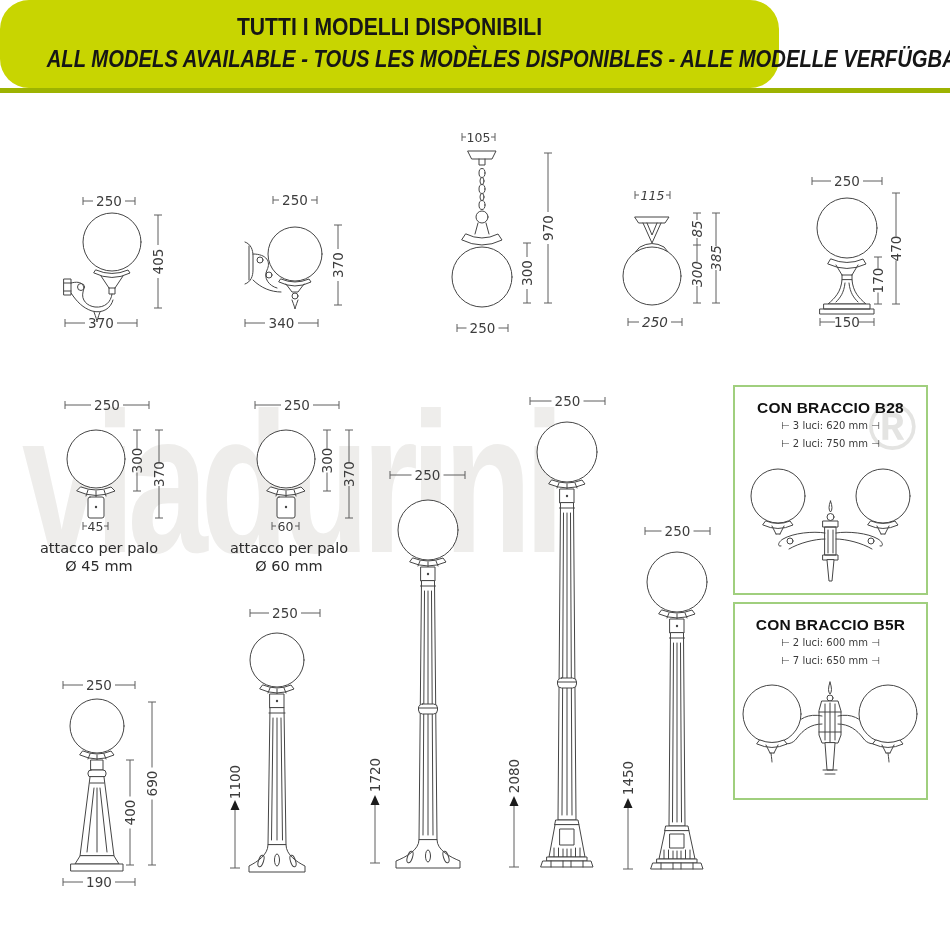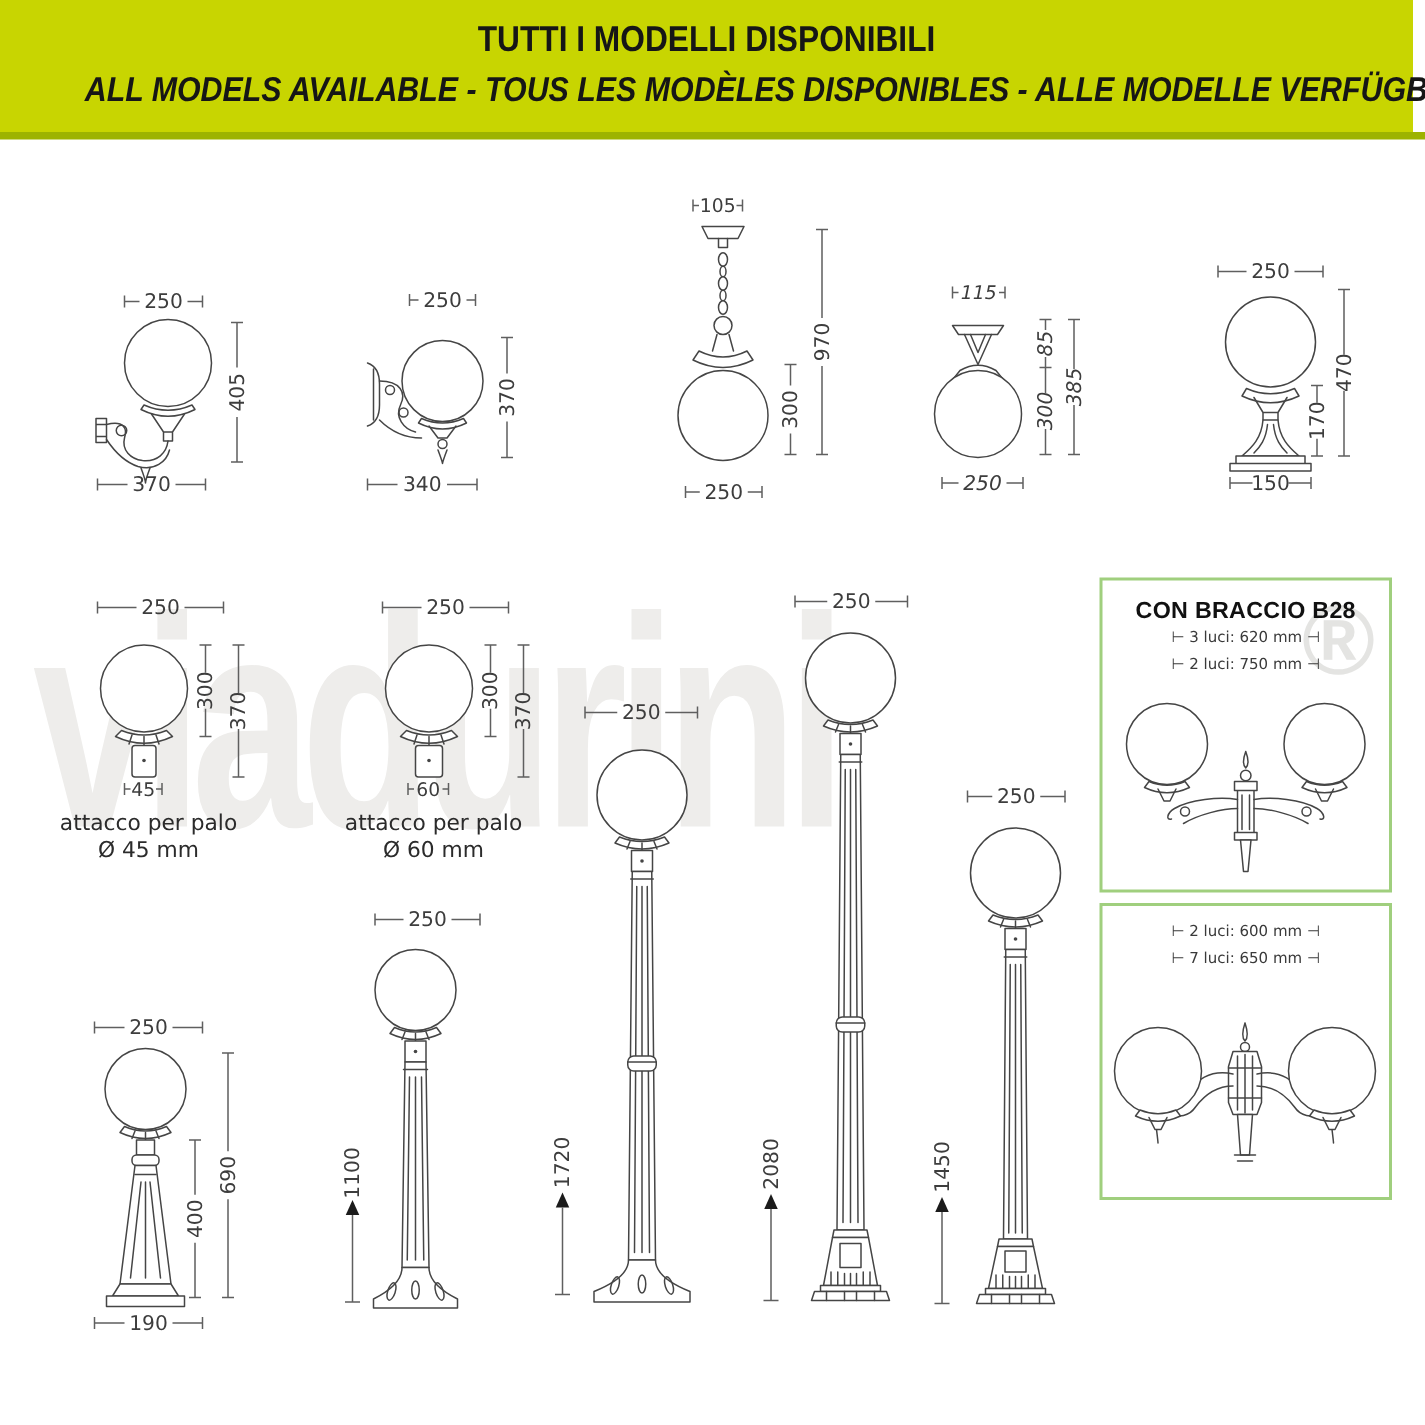--- a/index.html
+++ b/index.html
@@ -2,22 +2,22 @@
 <html><head>
 <meta charset="utf-8">
 <style>
   html,body{margin:0;padding:0;}
   body{
     width:950px;height:950px;position:relative;background:#ffffff;
     font-family:"Liberation Sans", sans-serif;overflow:hidden;
   }
   
   .header{
-    position:absolute;left:0;top:0;width:942px;height:88px;
-    background:#c8d501;text-align:center;z-index:3;
+    position:absolute;left:0;top:0;width:779px;height:88px;
+    background:#c8d501;text-align:center;z-index:3;border-radius:29px;
   }
   .header-strip{
     position:absolute;left:0;top:88px;width:950px;height:5px;
     background:#9db301;z-index:3;
   }
   .header h1{
     margin:0;padding-top:13px;font-size:24px;font-weight:bold;color:#161616;
     letter-spacing:0px;transform:scaleX(0.88);transform-origin:center;
   }
   .header h2{
@@ -491,20 +491,21 @@
       <path class="ln" d="M37,67 L41,75 M49,67 L45,75 M41,75 h4"></path>
     </g>
     <g>
       <path class="lnf" d="M136,62 q12,5 24,0 l3,4 q-15,7 -30,0 z"></path>
       <path class="ln" d="M142,67 L146,75 M154,67 L150,75 M146,75 h4"></path>
     </g>
   </svg>
 </div>
 
 <div class="panel" style="left:733px;top:602px;width:195px;height:198px;">
+  <p class="ptitle">CON BRACCIO B5R</p>
   <p class="popt">⊢ 2 luci: 600 mm ⊣</p>
   <p class="popt">⊢ 7 luci: 650 mm ⊣</p>
   <svg width="191" height="120" viewBox="0 0 191 120">
     <g>
       <path class="lnf" d="M95,8 q-3,9 0,12 q3,-3 0,-12"></path>
       <circle class="lnf" cx="95" cy="24" r="3"></circle>
       <path class="lnf" d="M87,27 h16 l3,10 v24 l-3,8 h-16 l-3,-8 v-24 z"></path>
       <path class="ln" d="M90,30 V66 M95,29 V68 M100,30 V66 M84,38 h22 M84,58 h22"></path>
       <path class="lnf" d="M90,69 L92,96 h6 L100,69 Z"></path>
       <path class="ln" d="M88,96 h14 M90,100 h10"></path>

